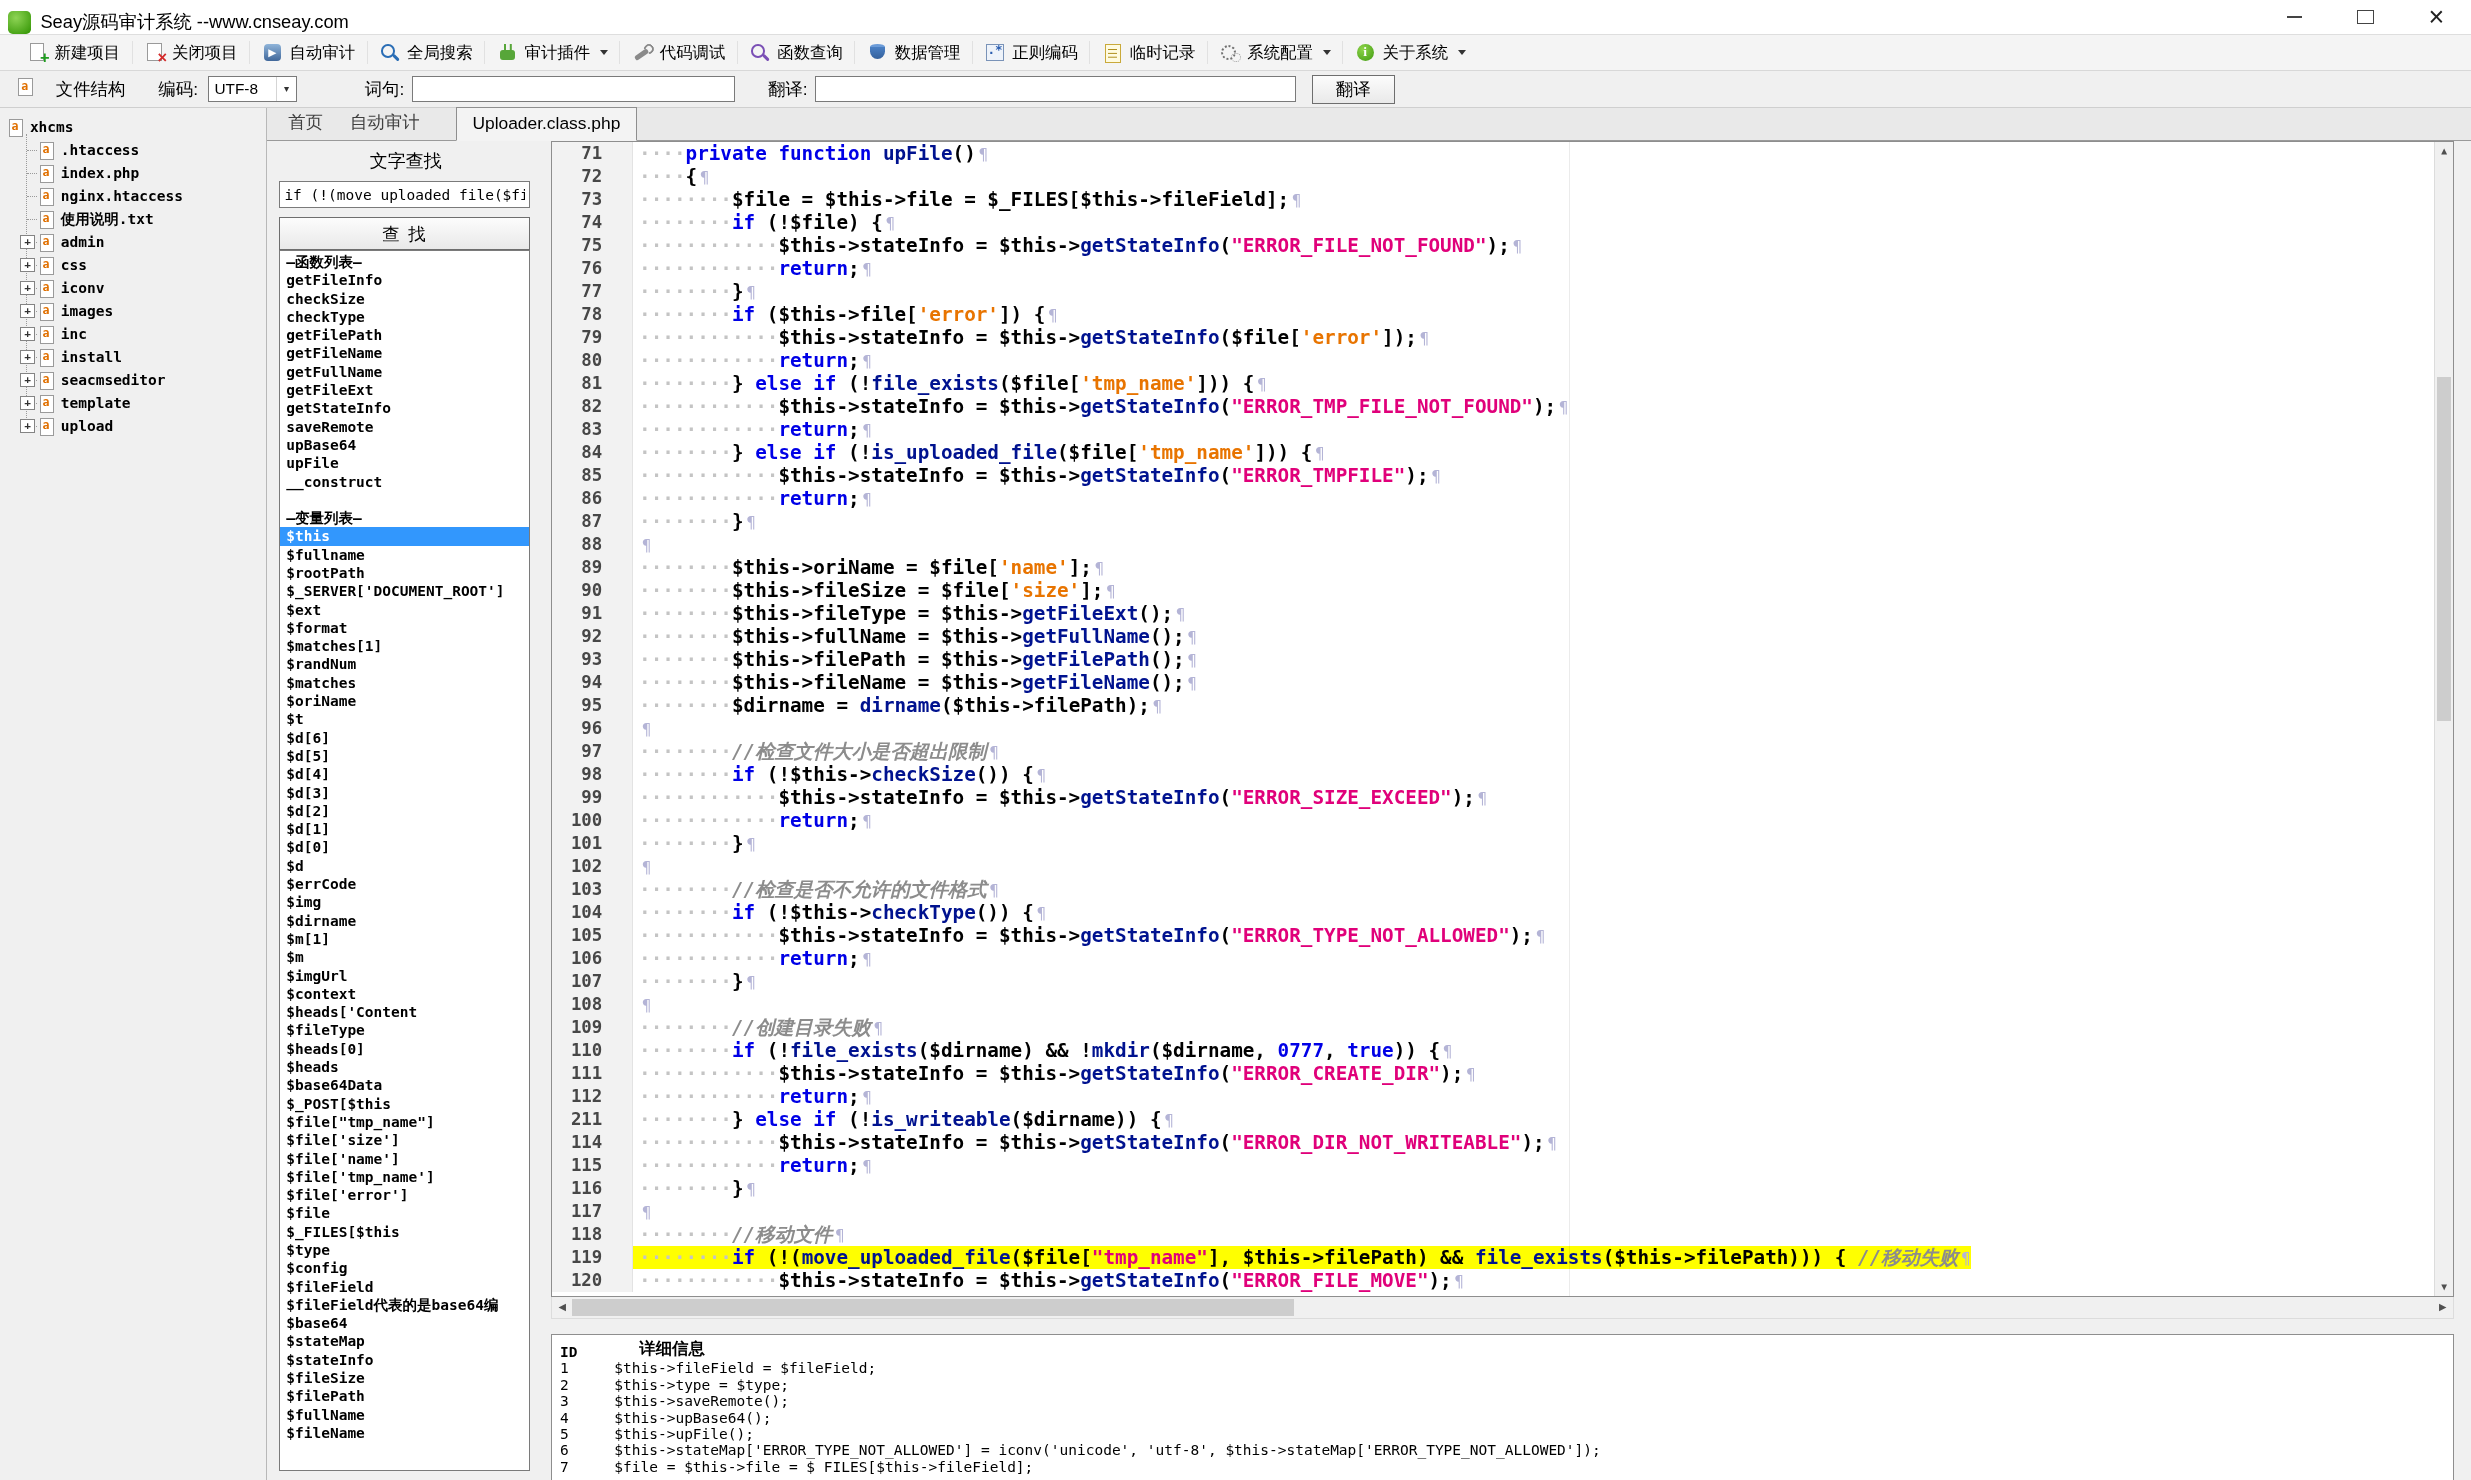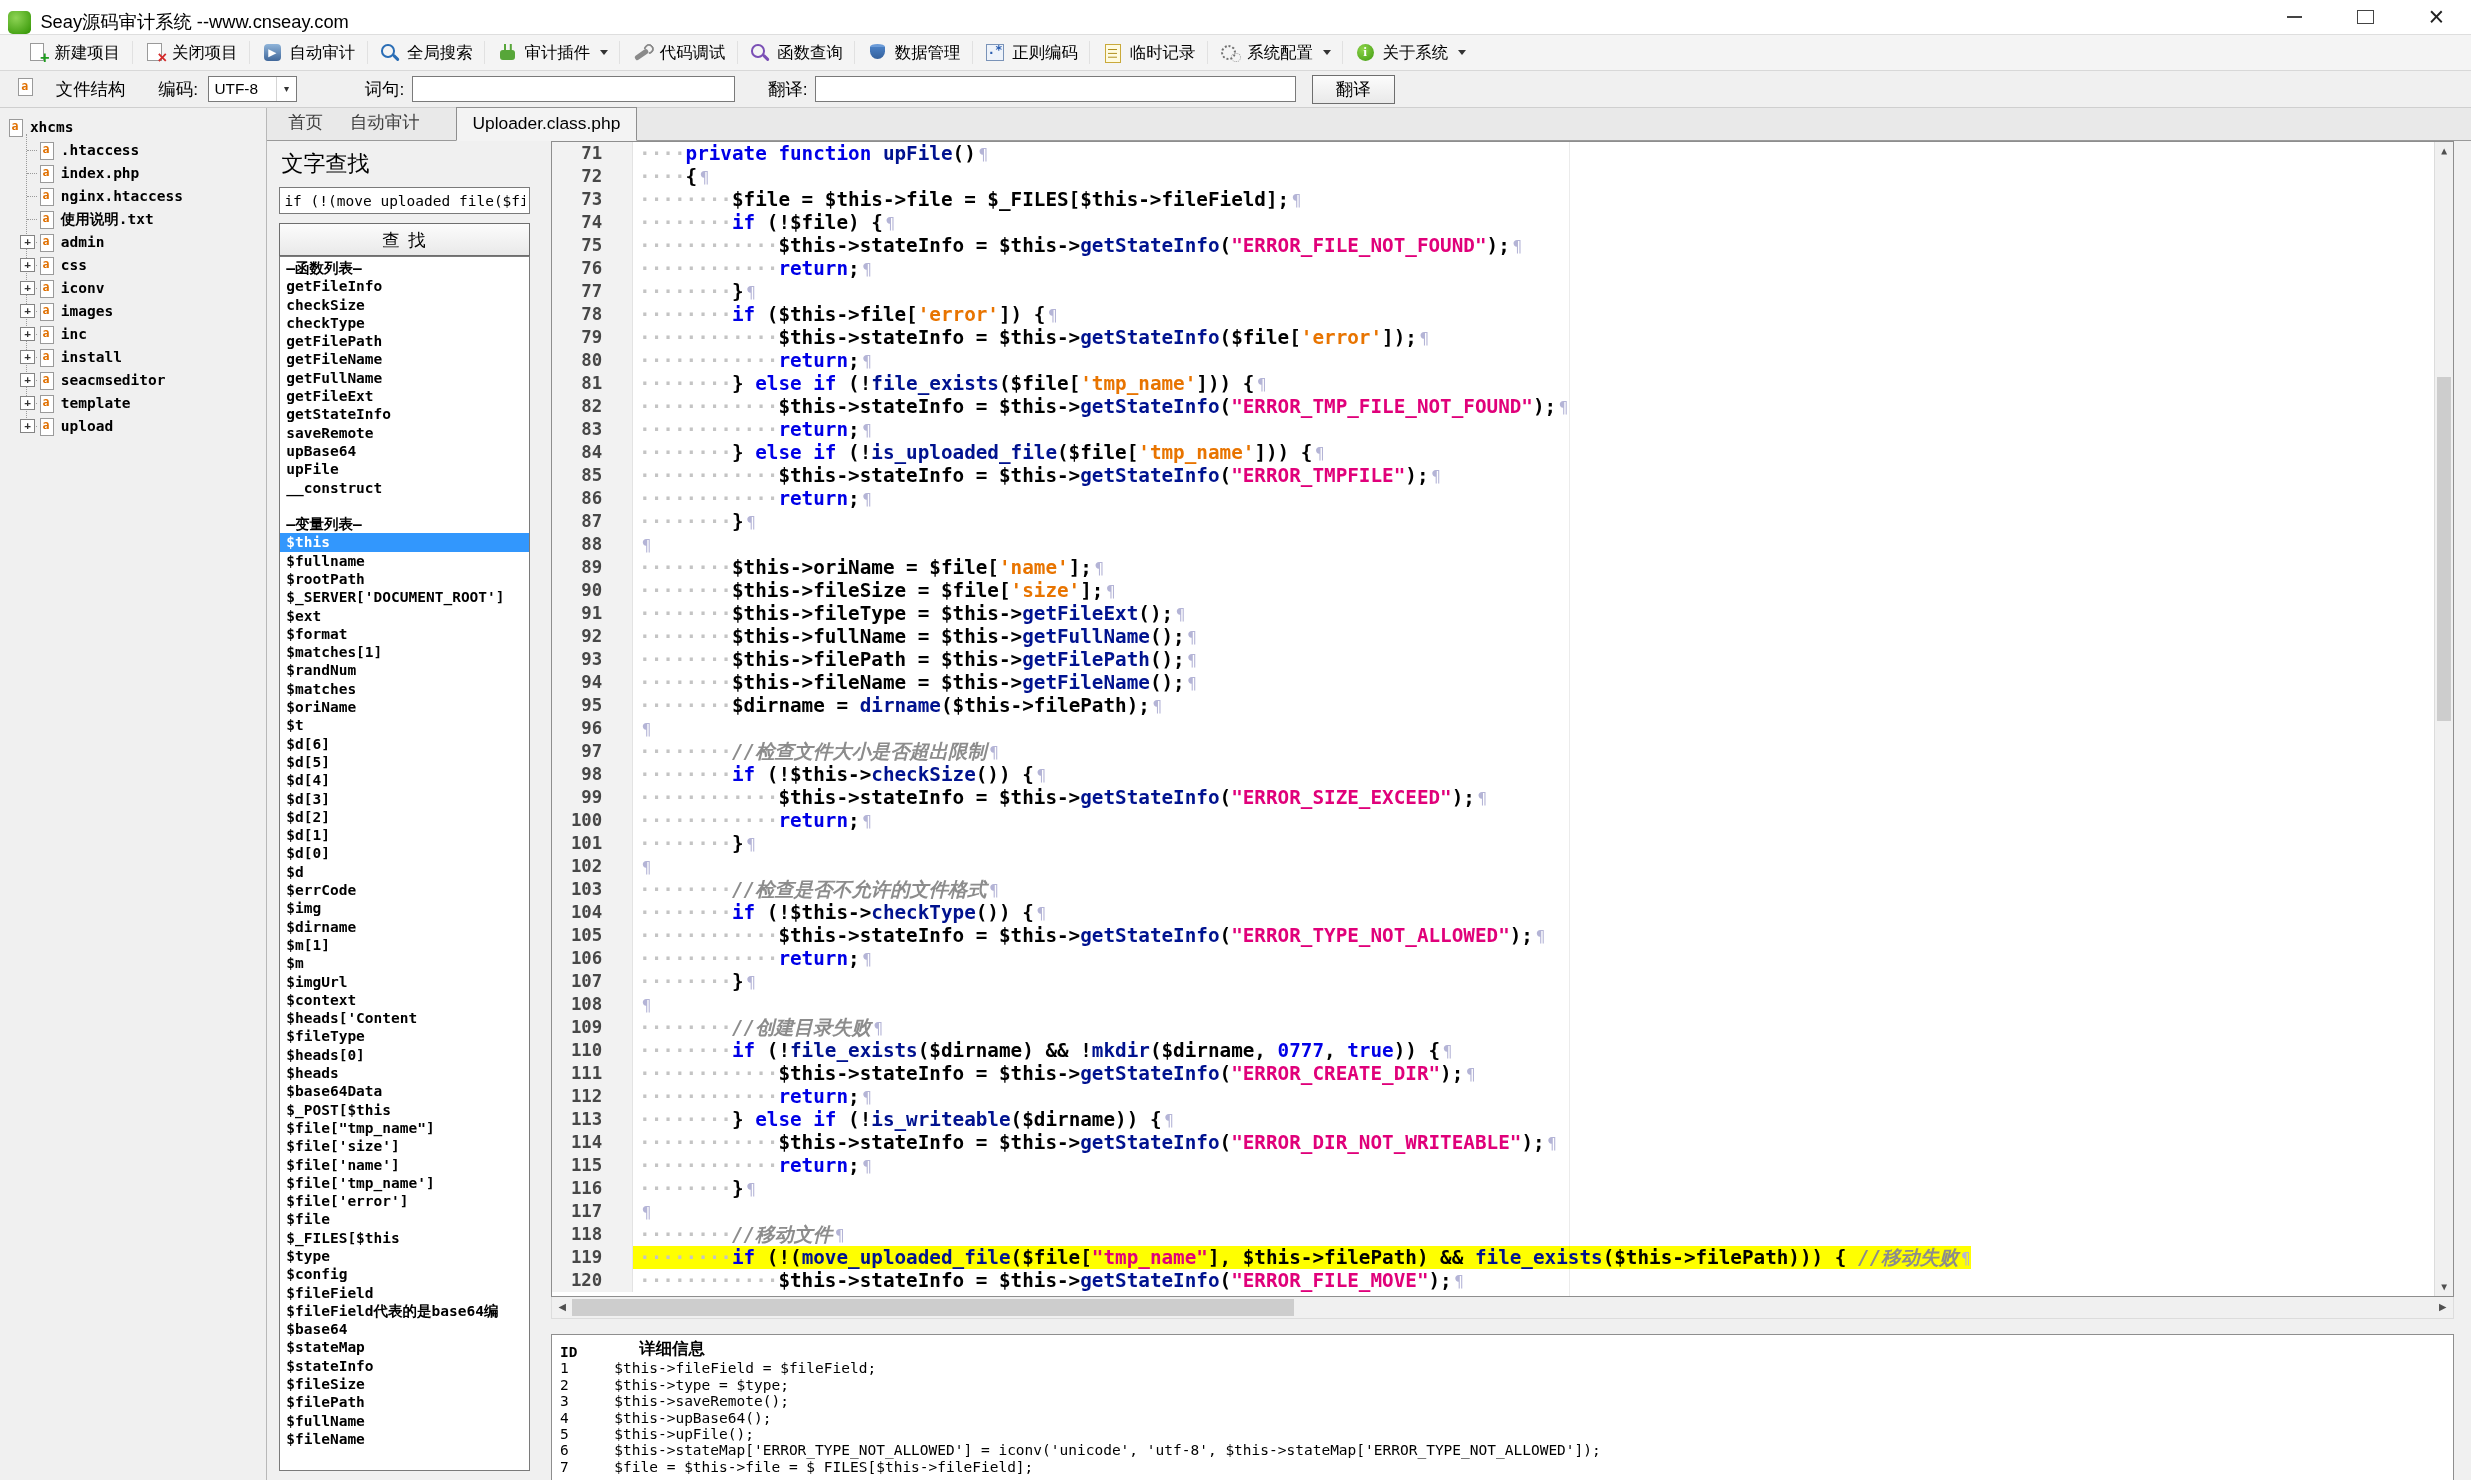--- a/index.html
+++ b/index.html
@@ -75,21 +75,21 @@
   .ico-page::before { content:""; position:absolute; left:1px; top:1px; width:12.6px; height:16.4px; background:#fff; border:1px solid #9a9a9a; }
   .ico-page::after { content:"a"; position:absolute; left:3.9px; top:1.9px; font:bold 11.6px "DejaVu Sans Mono",monospace; color:#e07000; }
 
   .right { flex:1; display:flex; flex-direction:column; min-width:0; }
   .tabbar { height:33px; background:#e9e9e9; border-bottom:1px solid #9a9a9a; display:flex; align-items:flex-end; padding-left:7.7px; }
   .tab { padding:4.8px 13.5px 5.8px; font-size:17.4px; color:#404040; white-space:nowrap; }
   .tab.active { background:#f3f3f3; border:1px solid #8e8e8e; border-bottom:1px solid #f3f3f3; margin-bottom:-1px; margin-left:23px; color:#000; padding:4.8px 15.4px 5.8px; }
 
   .content { flex:1; display:flex; min-height:0; }
   .middle-panel { width:266px; flex:none; margin-left:4.8px; padding:5.8px 7.7px 9.7px; display:flex; flex-direction:column; }
-  .mp-title { font-size:22px; margin:1.9px 0 8.7px 1.9px; }
+  .mp-title { font-size:18px; margin:1.9px 0 8.7px 1.9px;text-align:center; }
   .mp-input { width:100%; height:27px; border:1px solid #7a7a7a; background:#fff; font:14.5px "DejaVu Sans Mono",monospace; padding:0 3.9px; outline:none; }
   .mp-btn { margin-top:8.7px; height:33px; font-size:17.4px; letter-spacing:1.9px; }
   .listbox { margin-top:0; flex:1; border:1px solid #7a7a7a; background:#fff; overflow:hidden; padding:1.9px 0; font:bold 14.5px "DejaVu Sans Mono",monospace; }
   .list-row { height:18.3px; line-height:18.3px; padding-left:5.8px; white-space:pre; overflow:hidden; }
   .list-row.selected { background:#3297fd; color:#fff; }
 
   .editor-col { flex:1; margin-left:13.5px; padding-right:18.3px; display:flex; flex-direction:column; min-width:0; }
   .editor { height:1156px; flex:none; background:#fff; border:1px solid #8e8e8e; position:relative; overflow:hidden;
             font:bold 19.3px/23px "DejaVu Sans Mono",monospace; }
   .code-lines { position:absolute; inset:0 18.3px 0 0; overflow:hidden; }
@@ -412,21 +412,21 @@
               <div class="code-line"><span class="ln">103</span><span class="lc"><span class="ws">········</span><span class="com">//检查是否不允许的文件格式</span></span></div>
               <div class="code-line"><span class="ln">104</span><span class="lc"><span class="ws">········</span><span class="kw">if</span><span class="pl"> (!$this-&gt;</span><span class="fn">checkType</span><span class="pl">()) {</span></span></div>
               <div class="code-line"><span class="ln">105</span><span class="lc"><span class="ws">············</span><span class="pl">$this-&gt;stateInfo = $this-&gt;</span><span class="fn">getStateInfo</span><span class="pl">(</span><span class="dstr">"ERROR_TYPE_NOT_ALLOWED"</span><span class="pl">);</span></span></div>
               <div class="code-line"><span class="ln">106</span><span class="lc"><span class="ws">············</span><span class="kw">return</span><span class="p l">;</span></span></div>
               <div class="code-line"><span class="ln">107</span><span class="lc"><span class="ws">········</span><span class="pl">}</span></span></div>
               <div class="code-line"><span class="ln">108</span><span class="lc"></span></div>
               <div class="code-line"><span class="ln">109</span><span class="lc"><span class="ws">········</span><span class="com">//创建目录失败</span></span></div>
               <div class="code-line"><span class="ln">110</span><span class="lc"><span class="ws">········</span><span class="kw">if</span><span class="pl"> (!</span><span class="fn">file_exists</span><span class="pl">($dirname) &amp;&amp; !</span><span class="fn">mkdir</span><span class="pl">($dirname, </span><span class="num">0777</span><span class="pl">, </span><span class="kw">true</span><span class="pl">)) {</span></span></div>
               <div class="code-line"><span class="ln">111</span><span class="lc"><span class="ws">············</span><span class="pl">$this-&gt;stateInfo = $this-&gt;</span><span class="fn">getStateInfo</span><span class="pl">(</span><span class="dstr">"ERROR_CREATE_DIR"</span><span class="pl">);</span></span></div>
               <div class="code-line"><span class="ln">112</span><span class="lc"><span class="ws">············</span><span class="kw">return</span><span class="pl">;</span></span></div>
-              <div class="code-line"><span class="ln">113</span><span class="lc"><span class="ws">········</span><span class="pl">} </span><span class="kw">else</span><span class="pl"> </span><span class="kw">if</span><span class="pl"> (!</span><span class="fn">is_writeable</span><span class="pl">($dirname)) {</span></span></div>
+              <div class="code-line"><span class="ln">211</span><span class="lc"><span class="ws">········</span><span class="pl">} </span><span class="kw">else</span><span class="pl"> </span><span class="kw">if</span><span class="pl"> (!</span><span class="fn">is_writeable</span><span class="pl">($dirname)) {</span></span></div>
               <div class="code-line"><span class="ln">114</span><span class="lc"><span class="ws">············</span><span class="pl">$this-&gt;stateInfo = $this-&gt;</span><span class="fn">getStateInfo</span><span class="pl">(</span><span class="dstr">"ERROR_DIR_NOT_WRITEABLE"</span><span class="pl">);</span></span></div>
               <div class="code-line"><span class="ln">115</span><span class="lc"><span class="ws">············</span><span class="kw">return</span><span class="pl">;</span></span></div>
               <div class="code-line"><span class="ln">116</span><span class="lc"><span class="ws">········</span><span class="pl">}</span></span></div>
               <div class="code-line"><span class="ln">117</span><span class="lc"></span></div>
               <div class="code-line"><span class="ln">118</span><span class="lc"><span class="ws">········</span><span class="com">//移动文件</span></span></div>
               <div class="code-line"><span class="ln">119</span><span class="lc hl"><span class="ws">········</span><span class="kw">if</span><span class="pl"> (!(</span><span class="fn">move_uploaded_file</span><span class="pl">($file[</span><span class="dstr">"tmp_name"</span><span class="pl">], $this-&gt;filePath) &amp;&amp; </span><span class="fn">file_exists</span><span class="pl">($this-&gt;filePath))) { </span><span class="com">//移动失败</span></span></div>
               <div class="code-line"><span class="ln">120</span><span class="lc"><span class="ws">············</span><span class="pl">$this-&gt;stateInfo = $this-&gt;</span><span class="fn">getStateInfo</span><span class="pl">(</span><span class="dstr">"ERROR_FILE_MOVE"</span><span class="pl">);</span></span></div>
             </div>
           <div class="edge-line"></div>
           <div class="vscroll">

